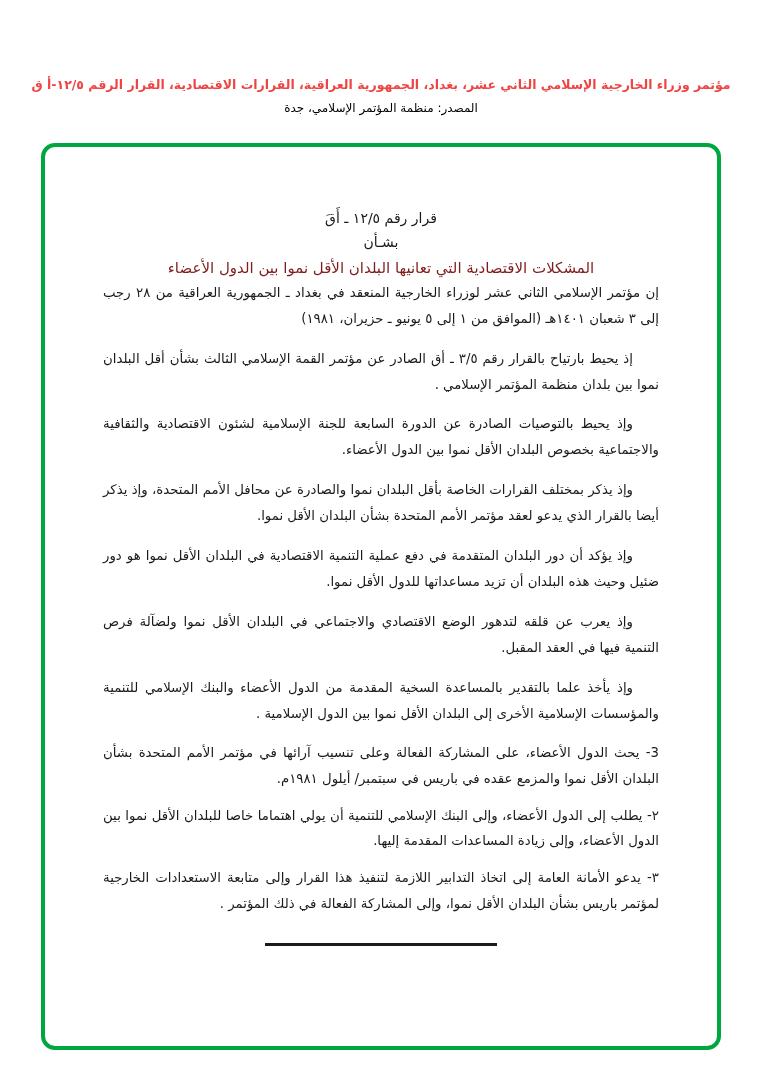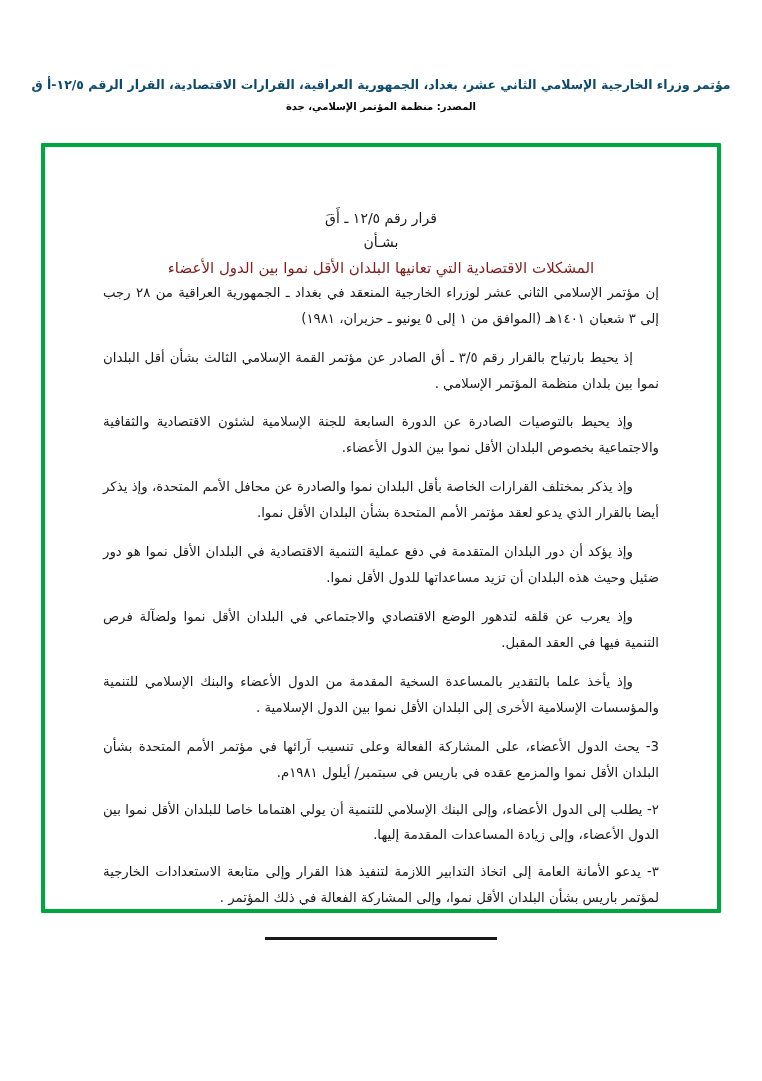--- a/index.html
+++ b/index.html
@@ -23,42 +23,42 @@
     left: 0;
     width: 762px;
     text-align: center;
   }
   .header-title {
     font-family: "DejaVu Sans", sans-serif;
     font-weight: bold;
     font-size: 12.5px;
     line-height: 1.4;
     letter-spacing: 0px;
-    color: #0c4a6e;
+    color: #ef4444;
     direction: rtl;
   }
   .header-source {
     font-family: "DejaVu Sans", sans-serif;
-    font-weight: bold;
-    font-size: 10px;
+    font-weight: normal;
+    font-size: 12px;
     line-height: 1.5;
     margin-top: 5px;
     color: #000;
     direction: rtl;
   }
 
   
   .page-frame {
     position: absolute;
     top: 143px;
     left: 41px;
     width: 680px;
-    height: 770px;
+    height: 907px;
     border: 4px solid #00a63f;
-    border-radius: 1px;
+    border-radius: 14px;
     background: #ffffff;
     box-sizing: border-box;
   }
 
   .page-inner {
     position: absolute;
     top: 60px;
     left: 58px;
     right: 58px;
     bottom: 20px;
@@ -83,21 +83,21 @@
   .res-subject {
     text-align: center;
     font-size: 15px;
     line-height: 1.6;
     color: #7f1d1d;
   }
 
   p.para {
     font-size: 13.3px;
     line-height: 1.95;
-    margin: 8px 0 13px 0;
+    margin: 14px 0 13px 0;
     text-align: justify;
     text-justify: inter-word;
     color: #1a1a1a;
   }
   p.para.indent {
     text-indent: 26px;
   }
   p.preamble {
     font-size: 13.3px;
     line-height: 1.95;

